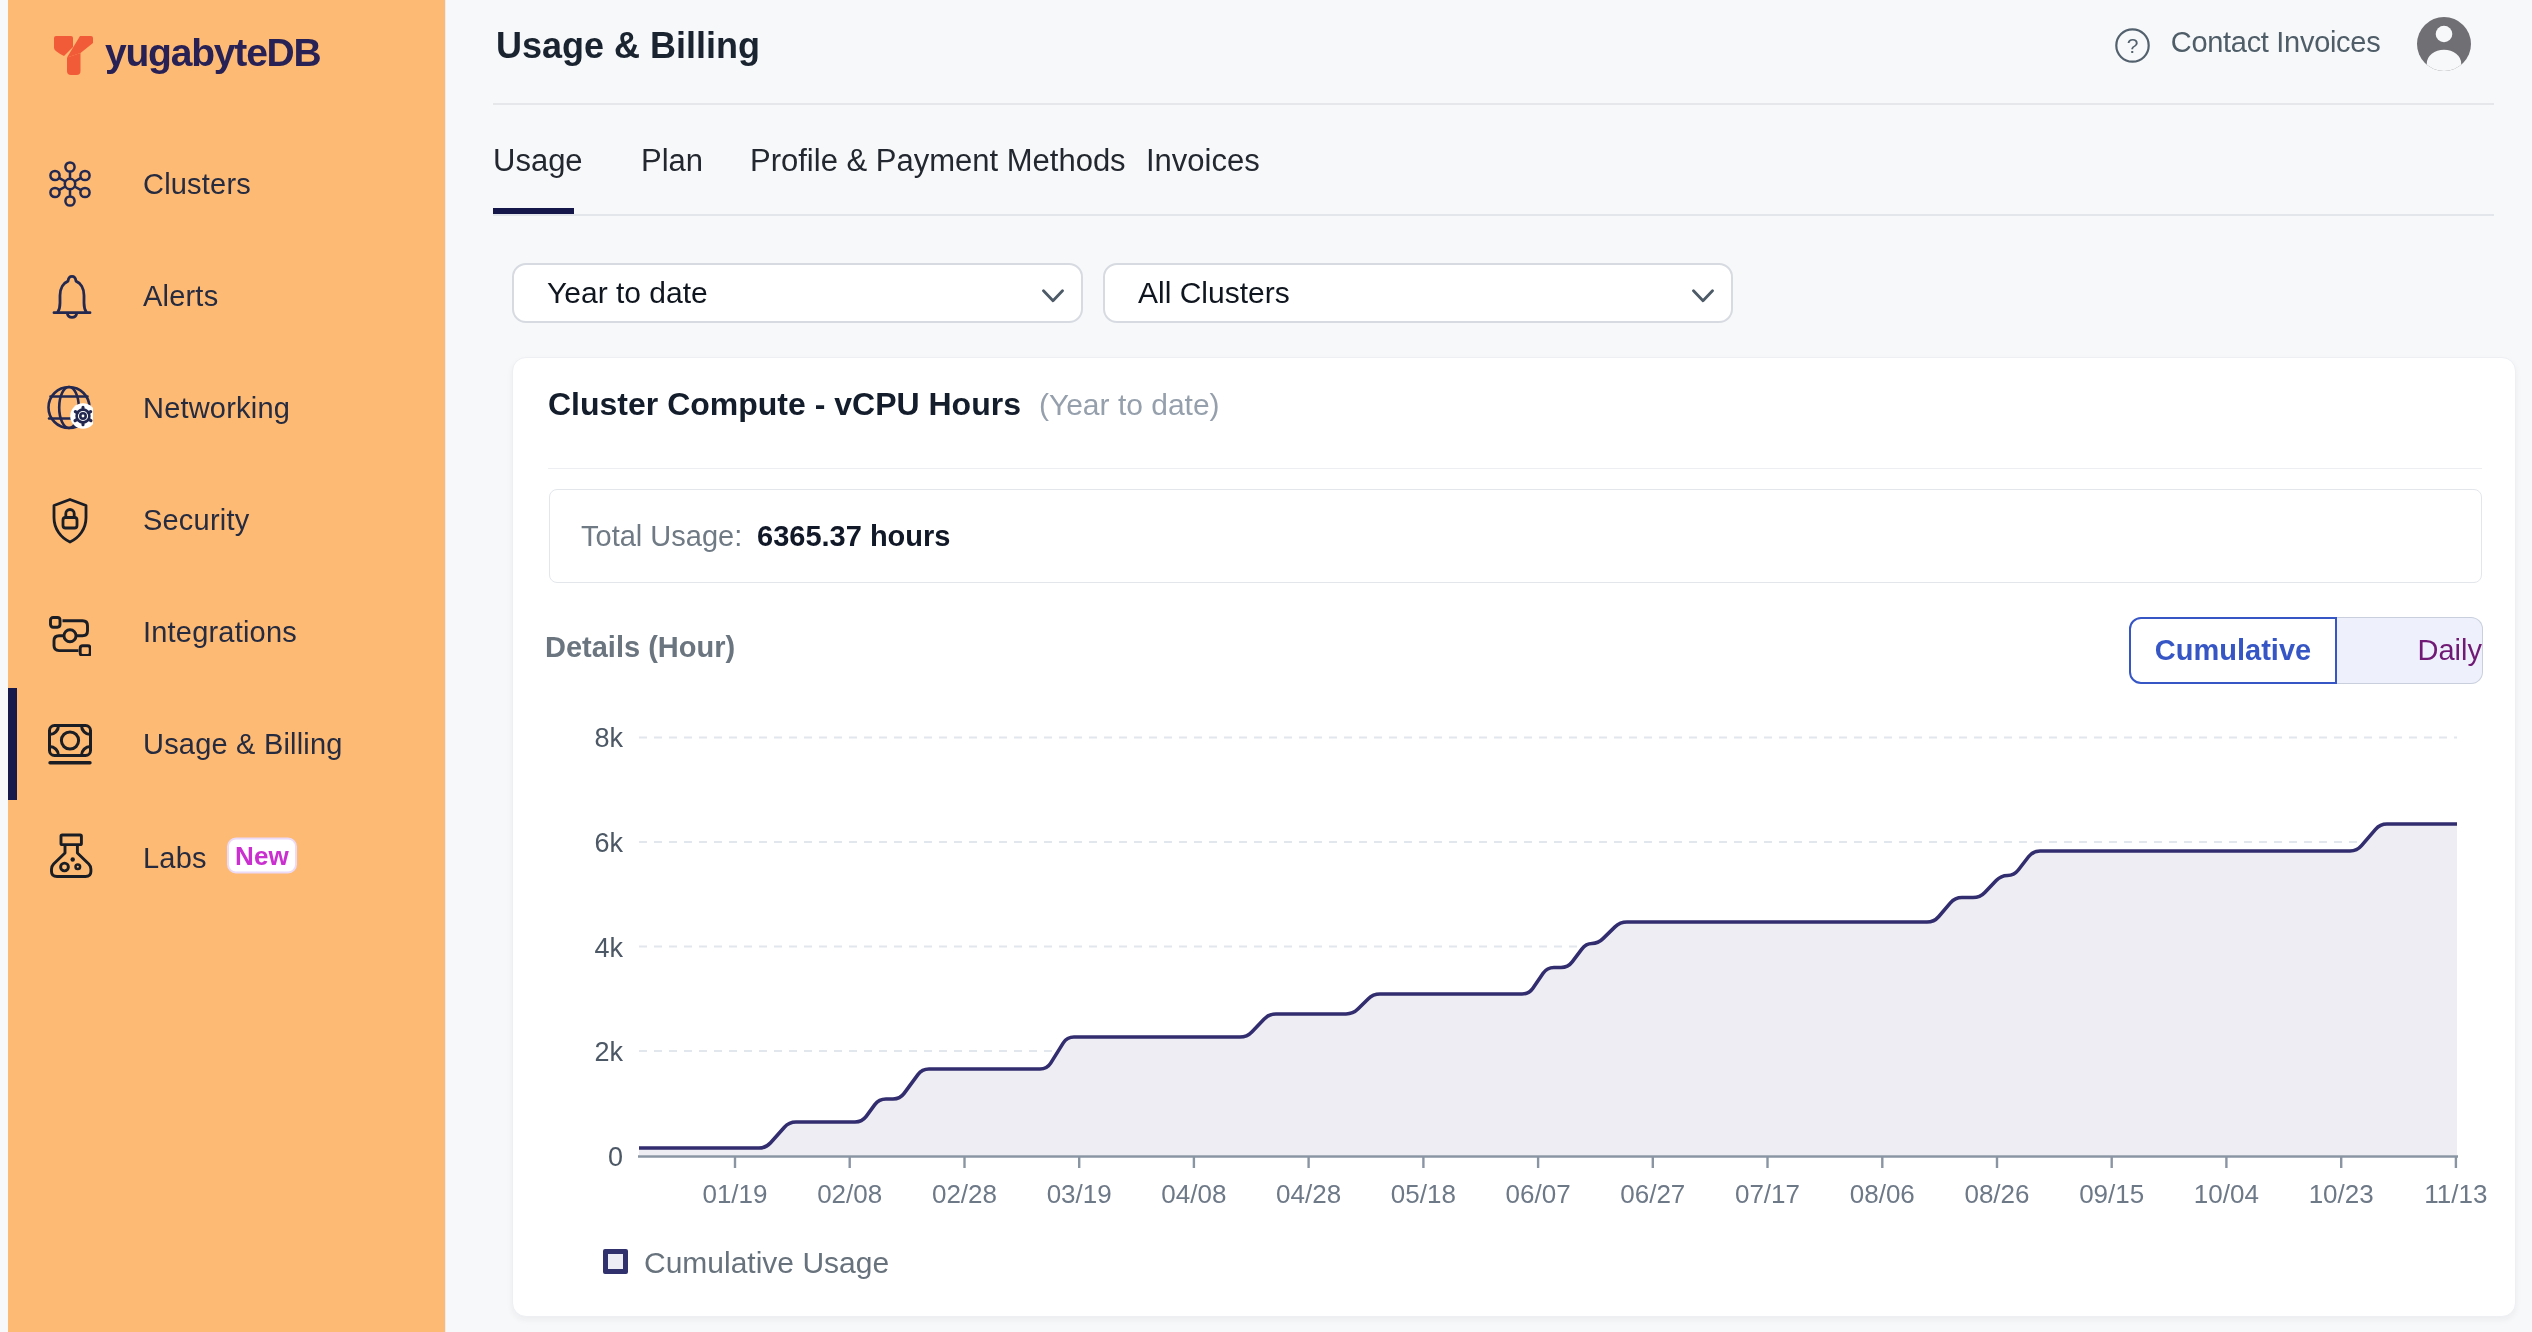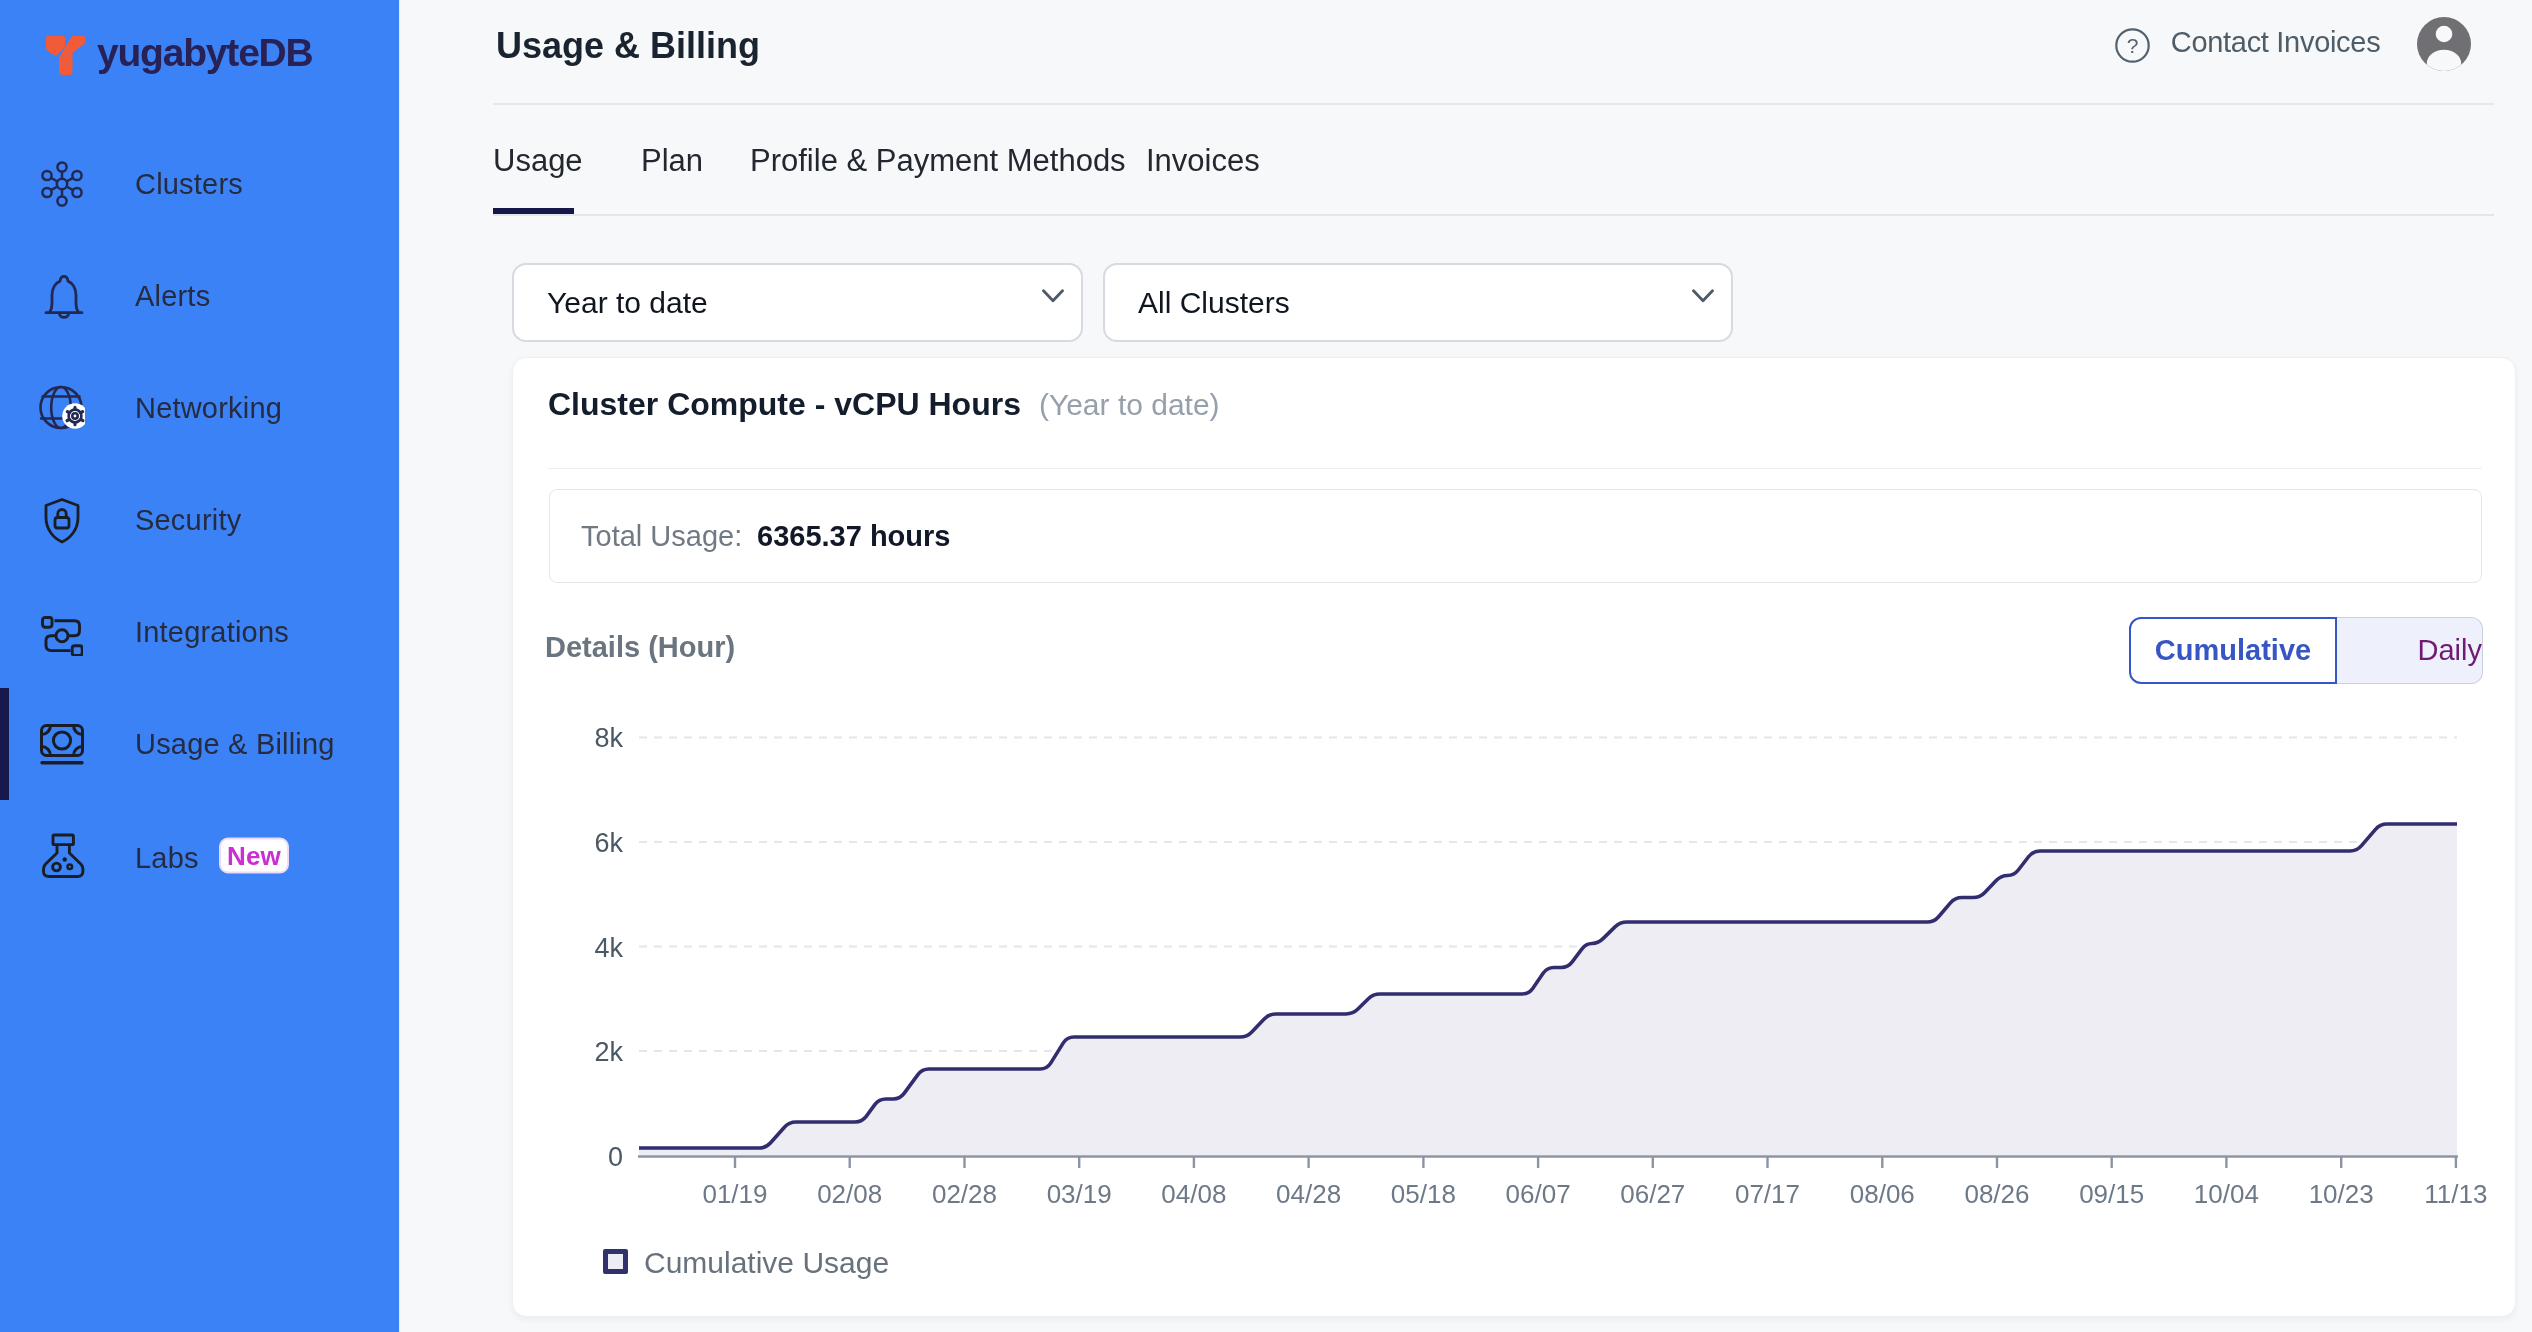--- a/index.html
+++ b/index.html
@@ -2,40 +2,40 @@
 <html><head>
 <meta charset="utf-8">
 <style>
   * { margin:0; padding:0; box-sizing:border-box; }
   html,body { width:2532px; height:1332px; }
   body { font-family:"Liberation Sans", sans-serif; background:#f7f8f9; overflow:hidden; }
   #page { position:relative; width:2532px; height:1332px; }
   .abs { position:absolute; }
 
   
-  #sidebar { left:0; top:0; width:400px; height:1332px; background:#3b82f6; border-right:1px solid #e9ebee; }
+  #sidebar { left:8px; top:0; width:438px; height:1332px; background:#fdba74; border-right:1px solid #e9ebee; }
   .navitem { position:absolute; left:0; width:458px; height:112px; }
   .navitem svg { position:absolute; left:42px; top:36px; }
   .navitem .lbl { position:absolute; left:135px; top:50%; transform:translateY(-50%); font-size:29px; color:#262b3f; letter-spacing:0.2px; }
   #activebar { left:0; top:688px; width:9px; height:112px; background:#17184b; }
   .badge-new { width:70px; height:36px; border:2px solid #ecdaf7; border-radius:9px; color:#ca2fd0; font-size:26px; font-weight:bold; text-align:center; line-height:32px; background:#fff; }
 
   
   #title { left:496px; top:25px; font-size:36px; font-weight:bold; color:#1a2330; }
   #support { left:2115px; top:26px; height:35px; color:#4e5d68; font-size:29px; letter-spacing:-0.3px; white-space:nowrap; }
   #avatar { left:2417px; top:17px; }
   .hdiv { height:2px; background:#e5e7ea; }
 
   
   .tab { position:absolute; top:143px; font-size:31px; color:#232830;text-align:right; }
   #tabunderline { left:493px; top:208px; width:81px; height:8px; background:#15164a; }
   #tabborder { left:493px; top:214px; width:2001px; height:2px; background:#e3e6ea; }
 
   
-  .dd { position:absolute; top:263px; height:79px; background:#fff; border:2px solid #d7dbe1; border-radius:14px; }
+  .dd { position:absolute; top:263px; height:60px; background:#fff; border:2px solid #d7dbe1; border-radius:14px; }
   .dd .txt { position:absolute; left:33px; top:50%; transform:translateY(-50%); font-size:30px; color:#10161f; }
   .dd svg { position:absolute; right:17px; top:24px; }
 
   
   #card { left:512px; top:357px; width:2004px; height:960px; background:#fff; border:1px solid #edeff3; border-radius:14px; box-shadow:0 3px 6px rgba(40,44,63,0.05); }
   #cardtitle { left:35px; top:28px; font-size:32px; font-weight:bold; color:#141d2b; }
   #cardtitle span { font-size:30px; font-weight:normal; color:#96a0ad; margin-left:18px; }
   #carddiv { left:35px; top:110px; width:1934px; height:1px; background:#eceef1; }
   #totalbox { left:36px; top:131px; width:1933px; height:94px; border:1px solid #e3e7eb; border-radius:8px; }
   #totalbox .l { position:absolute; left:31px; top:50%; transform:translateY(-50%); font-size:29px; color:#6f7a85; }

